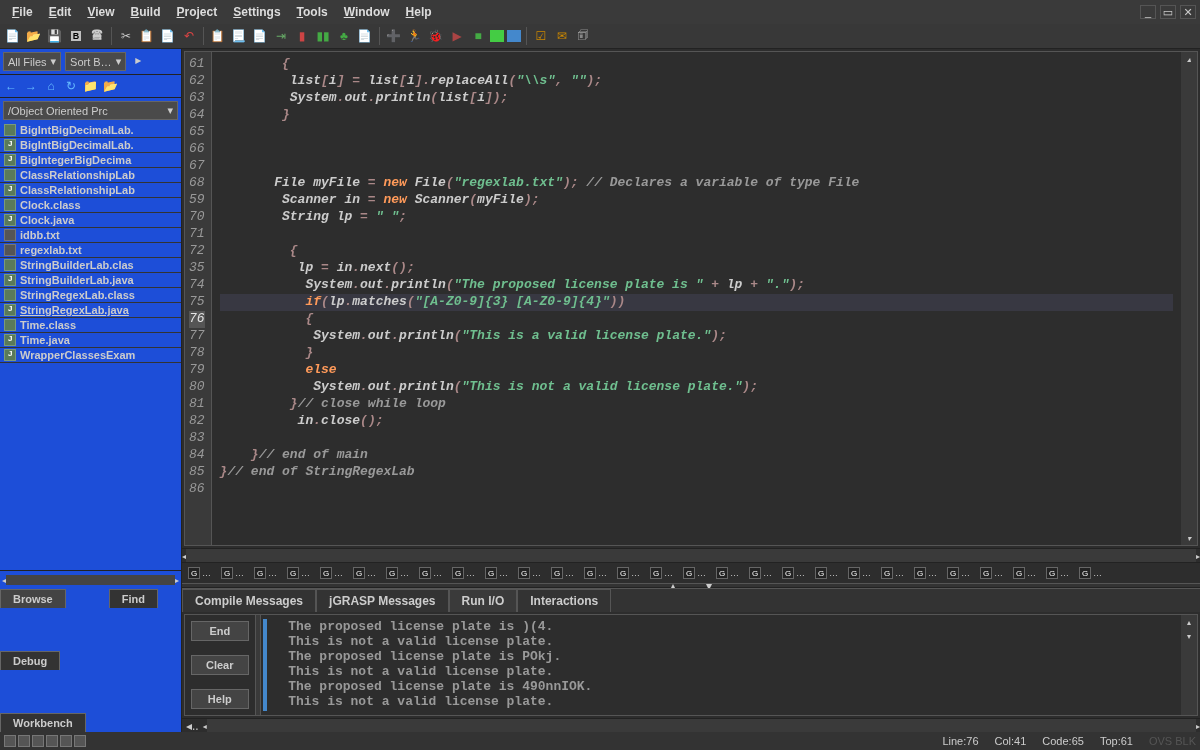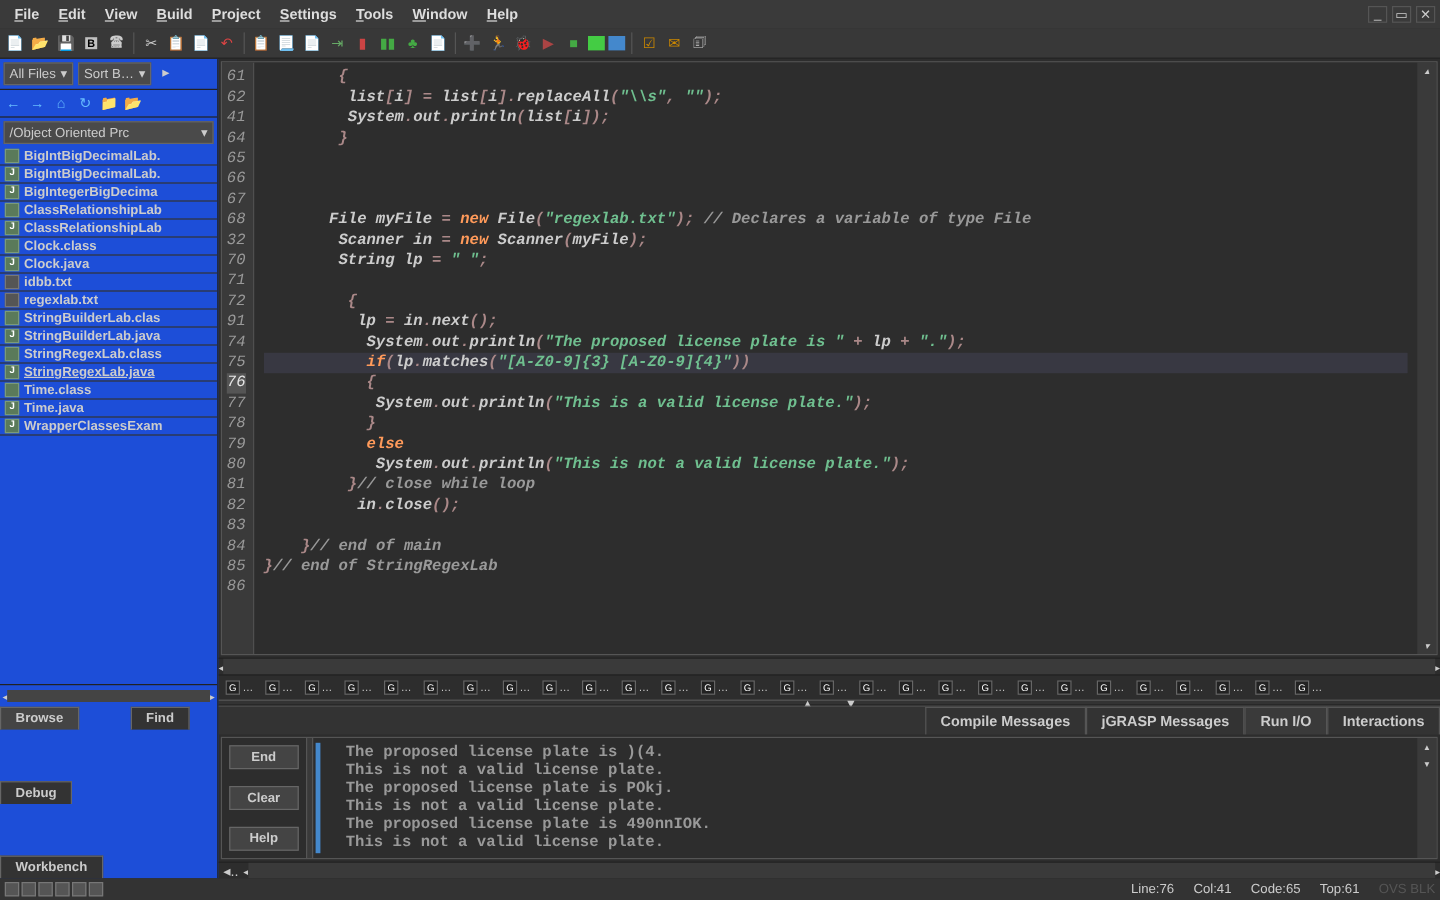--- a/index.html
+++ b/index.html
@@ -51,21 +51,21 @@
 .cursor-hl { background: rgba(100,100,150,0.2); }
 
 .editor-bottom-tabs { display: flex; padding: 2px; gap: 2px; border-top: 1px solid #222; overflow: hidden; }
 .btab { display: flex; align-items: center; gap: 2px; padding: 2px 4px; font-size: 9px; cursor: pointer; flex-shrink: 0; }
 .btab-g { width: 12px; height: 12px; background: #222; border: 1px solid #666; display: flex; align-items: center; justify-content: center; font-size: 8px; color: #fff; }
 
 .splitter { height: 5px; background: #333; border-top: 1px solid #555; border-bottom: 1px solid #222; cursor: ns-resize; display: flex; align-items: center; justify-content: center; }
 .split-arrows { display: flex; gap: 30px; }
 
 .output-panel { display: flex; flex-direction: column; border-top: 1px solid #555; }
-.output-tabs { display: flex; background: #333; justify-content: flex-end; }
+.output-tabs { display: flex; background: #333; }
 .out-tab { padding: 4px 12px; font-size: 12px; font-weight: bold; border: 1px solid #555; border-bottom: none; background: #333; cursor: pointer; }
 .out-tab.active { background: #3a3a3a; }
 .output-body { display: flex; flex: 1; background: #2d2d2d; border: 1px solid #555; margin: 2px; }
 .output-buttons { display: flex; flex-direction: column; gap: 14px; padding: 6px; }
 .out-btn { background: #444; border: 1px solid #666; padding: 3px 14px; font-size: 11px; font-weight: bold; cursor: pointer; color: #ccc; }
 .output-divider { width: 6px; background: #3a3a3a; border-left: 1px solid #555; border-right: 1px solid #555; }
 .output-marker { width: 4px; background: #4488cc; margin: 4px 2px; }
 .output-text { flex: 1; padding: 4px; font-family: 'Courier New', monospace; font-size: 13px; font-weight: bold; color: #999; }
 .output-text .line { white-space: pre; }
 .output-scroll { width: 16px; background: #3a3a3a; }
@@ -243,31 +243,31 @@
         <div class="sidebar-tab inactive">Debug</div>
         <div class="sidebar-tab inactive">Workbench</div>
       </div>
   </div>
 
   <div class="editor-area">
     <div class="editor-wrapper">
       <div class="gutter" id="gutter">
           <div class="line-num">61</div>
           <div class="line-num">62</div>
-          <div class="line-num">41</div>
+          <div class="line-num">63</div>
           <div class="line-num">64</div>
           <div class="line-num">65</div>
           <div class="line-num">66</div>
           <div class="line-num">67</div>
           <div class="line-num">68</div>
-          <div class="line-num">32</div>
+          <div class="line-num">59</div>
           <div class="line-num">70</div>
           <div class="line-num">71</div>
           <div class="line-num">72</div>
-          <div class="line-num">91</div>
+          <div class="line-num">35</div>
           <div class="line-num">74</div>
           <div class="line-num">75</div>
           <div class="line-num hl">76</div>
           <div class="line-num">77</div>
           <div class="line-num">78</div>
           <div class="line-num">79</div>
           <div class="line-num">80</div>
           <div class="line-num">81</div>
           <div class="line-num">82</div>
           <div class="line-num">83</div>

